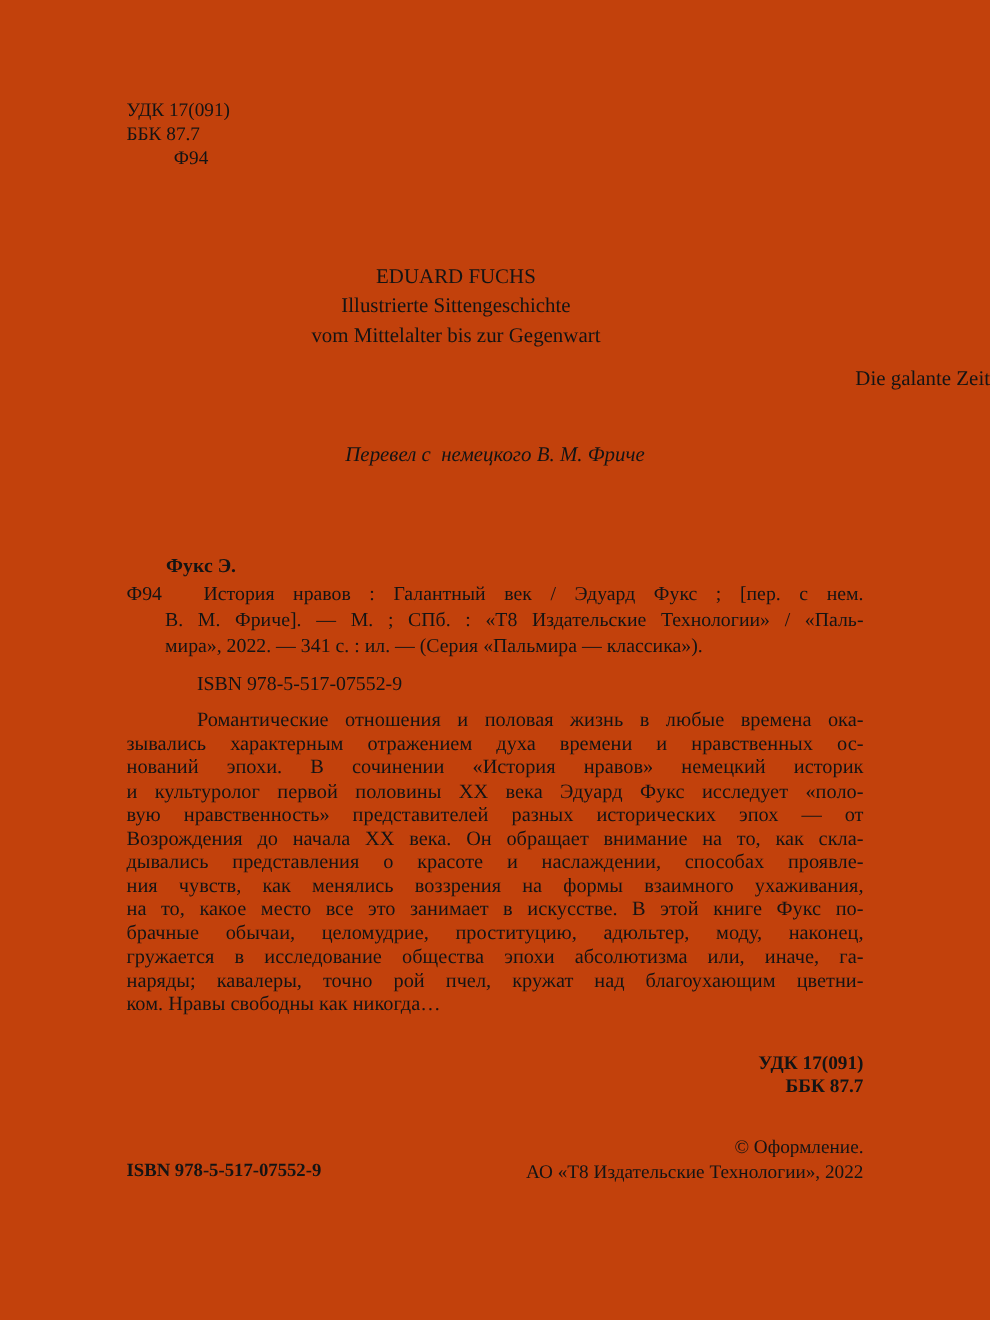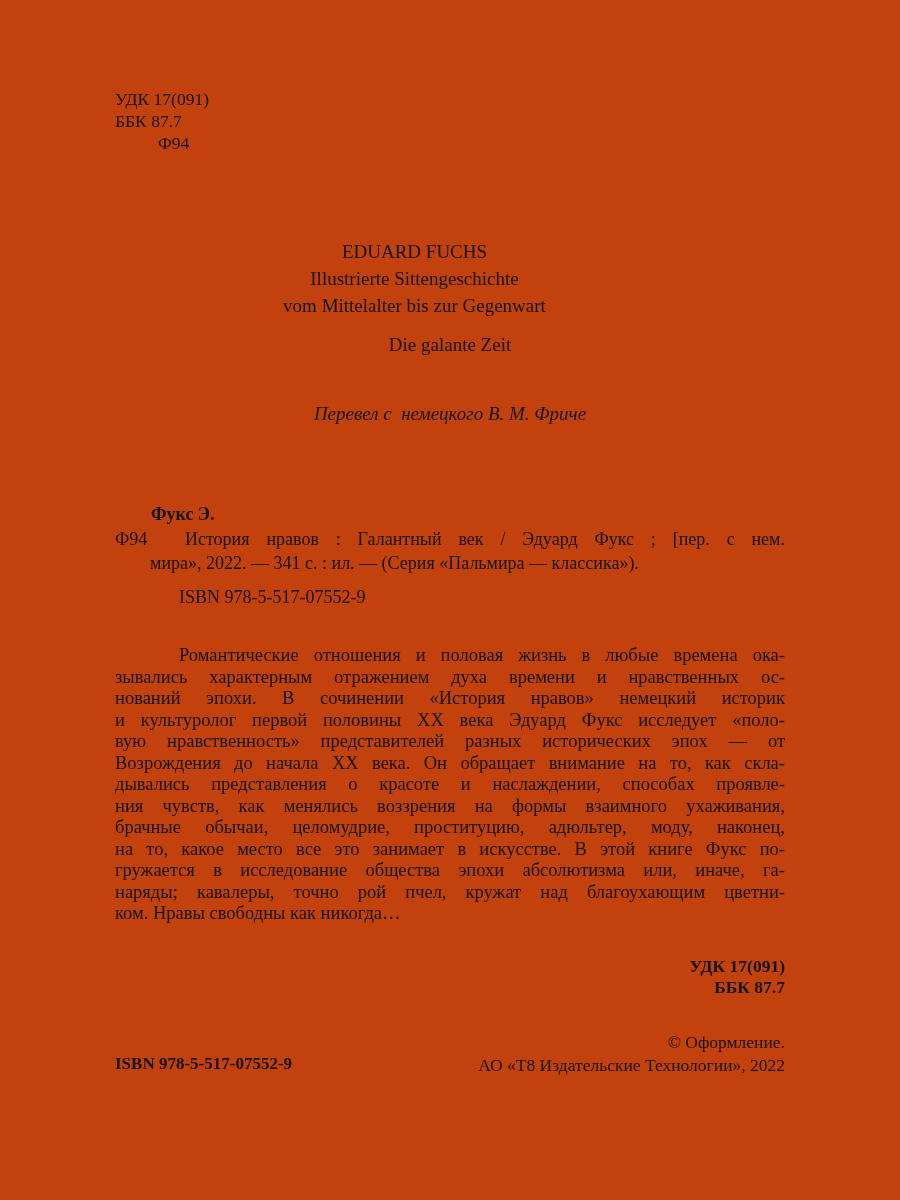--- a/index.html
+++ b/index.html
@@ -9,21 +9,21 @@
     background: #ffffff; color: #141414;
     font-family: "Liberation Serif", "DejaVu Serif", serif;
   }
   .page { position: relative; width: 900px; height: 1200px; overflow: hidden; background: #c2410c; }
   .abs { position: absolute; }
 
   .top-codes { left: 115px; top: 88px; font-size: 17.5px; line-height: 22px; }
   .top-codes .sign-indent { padding-left: 43px; }
 
   .german-title { left: 0; top: 238px; width: 829px; text-align: center; font-size: 19px; line-height: 27px; }
-  .german-subtitle { left: 0; top: 334px; width: 900px; text-align: center; font-size: 19px; }
+  .german-subtitle { left: 0; top: 334px; width: 900px; text-align: right; font-size: 19px; }
 
   .translator { left: 0; top: 403px; width: 900px; text-align: center; font-style: italic; font-size: 19px; white-space: pre-wrap; }
 
   .catalog { left: 115px; top: 502px; width: 670px; font-size: 18px; line-height: 24px; }
   .catalog .author-heading { font-weight: bold; margin-left: 36px; }
   .cat-line1 { position: relative; padding-left: 70px; margin-top: 1px; }
   .cat-code { position: absolute; left: 0; top: 0; }
   .cat-cont { margin-left: 35px; }
   .catalog .isbn { margin-top: 10px; margin-left: 64px; }
 
@@ -57,35 +57,36 @@
   <div class="abs german-subtitle">Die galante Zeit</div>
 
   <div class="abs translator">Перевел с  немецкого В. М. Фриче</div>
 
   <div class="abs catalog">
     <div class="author-heading">Фукс Э.</div>
     <div class="cat-line1">
       <span class="cat-code">Ф94</span>
       <div class="jl">История нравов : Галантный век / Эдуард Фукс ; [пер. с нем.</div>
     </div>
+    <div class="cat-cont jl">В. М. Фриче]. — М. ; СПб. : «Т8 Издательские Технологии» / «Паль-</div>
     <div class="cat-cont">мира», 2022. — 341 с. : ил. — (Серия «Пальмира — классика»).</div>
     <div class="isbn">ISBN 978-5-517-07552-9</div>
   </div>
 
   <div class="abs annotation">
     <div class="first jl">Романтические отношения и половая жизнь в любые времена ока-</div>
     <div class="jl">зывались характерным отражением духа времени и нравственных ос-</div>
     <div class="jl">нований эпохи. В сочинении «История нравов» немецкий историк</div>
     <div class="jl">и культуролог первой половины XX века Эдуард Фукс исследует «поло-</div>
     <div class="jl">вую нравственность» представителей разных исторических эпох — от</div>
     <div class="jl">Возрождения до начала XX века. Он обращает внимание на то, как скла-</div>
     <div class="jl">дывались представления о красоте и наслаждении, способах проявле-</div>
     <div class="jl">ния чувств, как менялись воззрения на формы взаимного ухаживания,</div>
+    <div class="jl">на то, какое место все это занимает в искусстве. В этой книге Фукс по-</div>
     <div class="jl">брачные обычаи, целомудрие, проституцию, адюльтер, моду, наконец,</div>
-    <div class="jl">на то, какое место все это занимает в искусстве. В этой книге Фукс по-</div>
     <div class="jl">гружается в исследование общества эпохи абсолютизма или, иначе, га-</div>
     <div class="jl">наряды; кавалеры, точно рой пчел, кружат над благоухающим цветни-</div>
     <div>ком. Нравы свободны как никогда…</div>
   </div>
 
   <div class="abs bottom-codes">
     <div>УДК 17(091)</div>
     <div>ББК 87.7</div>
   </div>
 

